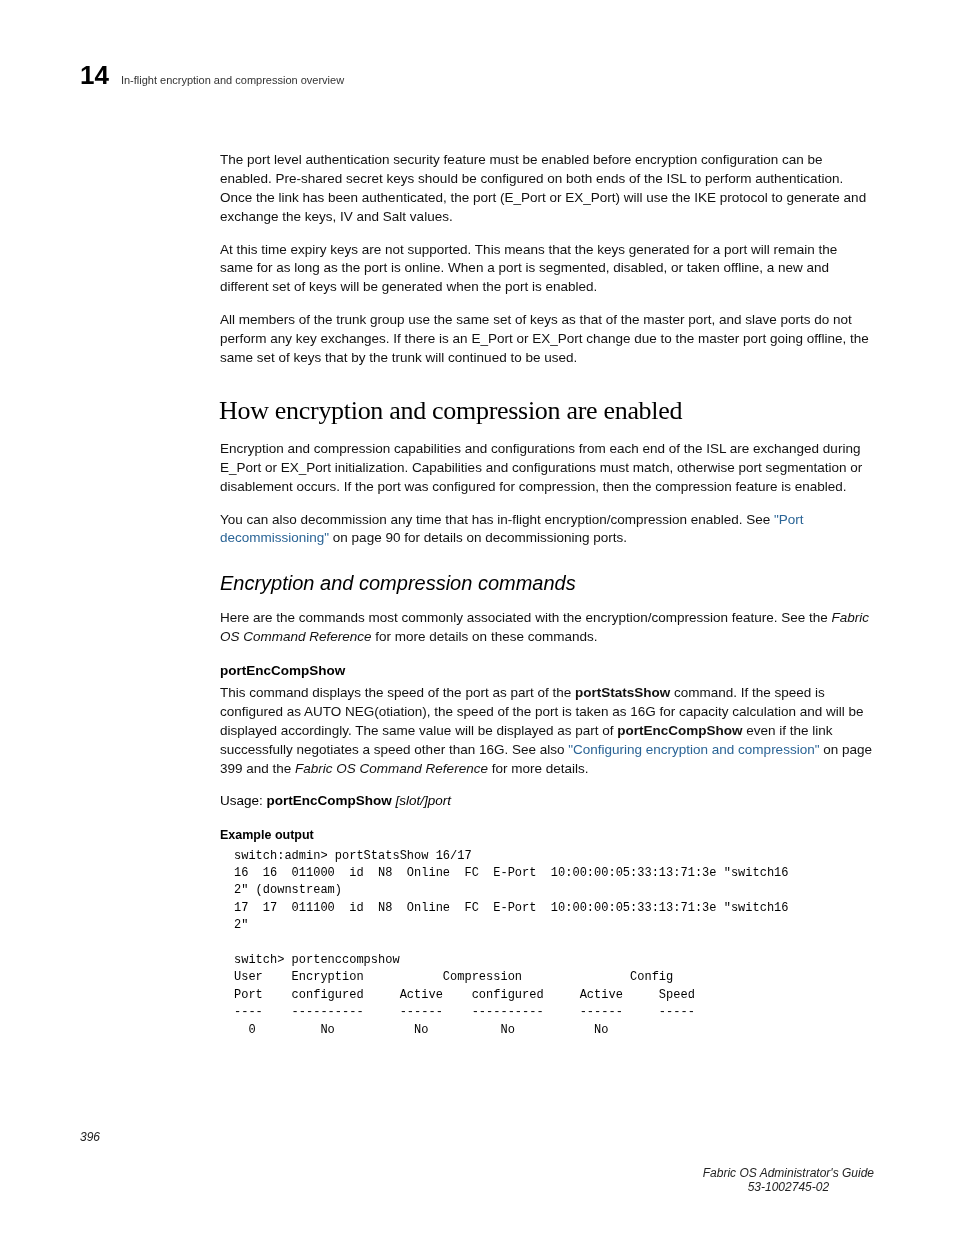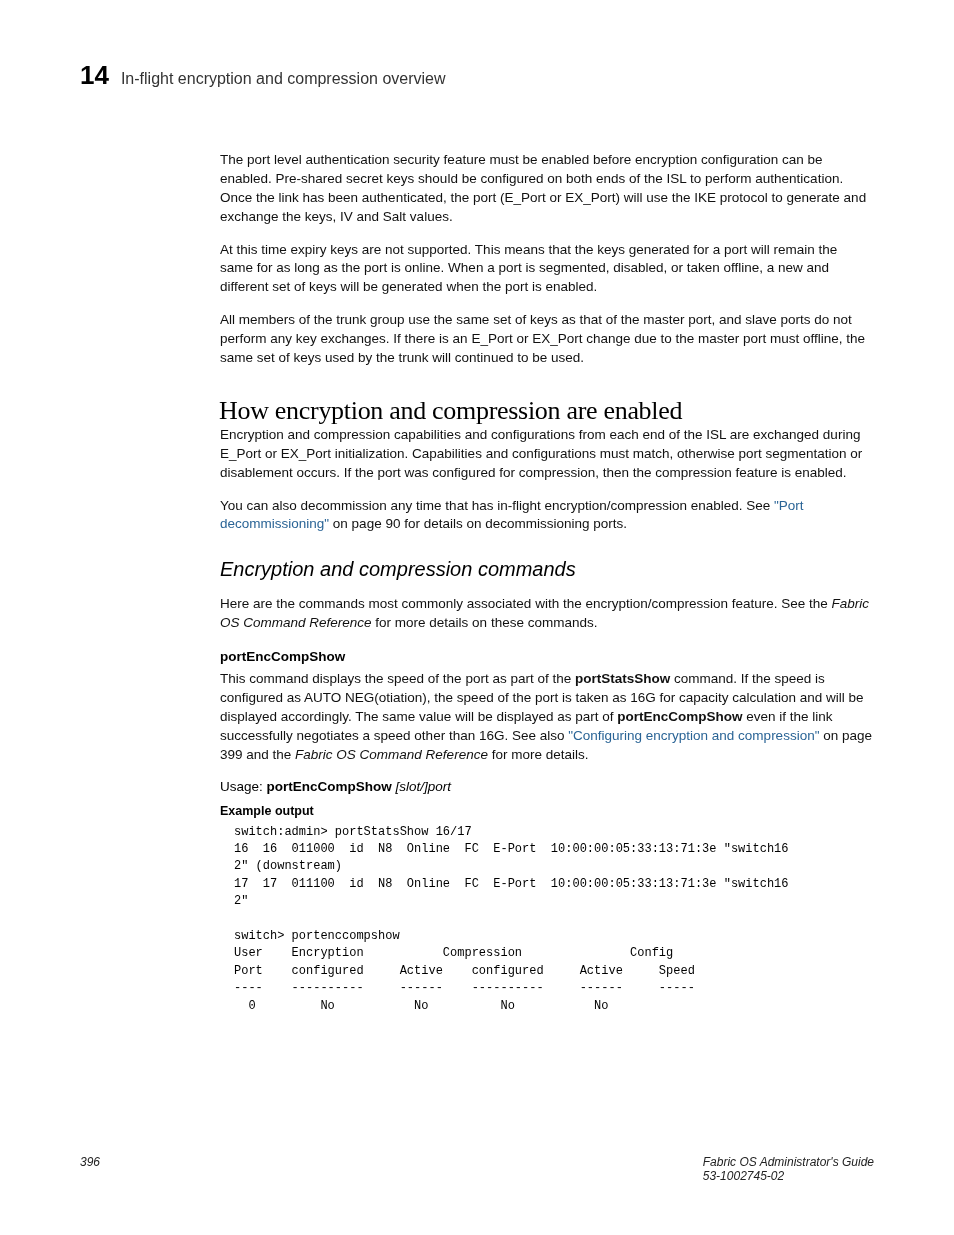--- a/index.html
+++ b/index.html
@@ -18,59 +18,60 @@
       align-items: baseline;
       gap: 12px;
       margin-bottom: 60px;
     }
     .chapter-num {
       font-size: 26px;
       font-weight: bold;
       font-family: Arial, sans-serif;
     }
     .header-title {
-      font-size: 16px;
+      font-size: 11px;
       color: #333;
     }
     .content {
       margin-left: 140px;
       margin-right: 0;
     }
     .para {
       font-size: 13.5px;
       line-height: 1.4;
       margin-bottom: 14px;
       color: #111;
     }
     h2 {
       font-family: Georgia, 'Times New Roman', serif;
       font-weight: normal;
       font-size: 26px;
       margin-top: 28px;
+      margin-bottom: 14px;
       letter-spacing: -0.3px;
       margin-left: -1px;
     }
     h3 {
       font-family: Liberation Sans, sans-serif;
       font-weight: normal;
       font-style: italic;
       font-size: 20px;
       margin-top: 24px;
       margin-bottom: 14px;
     }
     h4 {
       font-size: 13.5px;
       font-weight: bold;
       margin-top: 16px;
       margin-bottom: 6px;
     }
     h5 {
       font-size: 12.5px;
       font-weight: bold;
-      margin-top: 10px;
+      margin-top: 20px;
       margin-bottom: 4px;
     }
     .link {
       color: #2a6496;
     }
     .cmd-bold {
       font-weight: bold;
     }
     .book-ref {
       font-style: italic;
@@ -87,44 +88,44 @@
       font-family: "Courier New", Courier, monospace;
       font-size: 12px;
       line-height: 1.45;
       white-space: pre;
       margin-top: 6px;
       margin-left: 14px;
       color: #000000;
     }
     .footer {
       position: absolute;
-      bottom: 52px;
+      bottom: 41px;
       left: 80px;
       right: 80px;
       display: flex;
       justify-content: space-between;
       font-size: 12px;
       font-style: italic;
       color: #222;
     }
-    .footer-right { text-align: left; }
+    .footer-right { text-align: center; margin-top: 36px; }
   </style>
 </head>
 <body>
 
 <div class="header">
   <span class="chapter-num">14</span>
   <span class="header-title">In-flight encryption and compression overview</span>
 </div>
 
 <div class="content">
 
   <p class="para">The port level authentication security feature must be enabled before encryption configuration can be enabled. Pre-shared secret keys should be configured on both ends of the ISL to perform authentication. Once the link has been authenticated, the port (E_Port or EX_Port) will use the IKE protocol to generate and exchange the keys, IV and Salt values.</p>
   <p class="para">At this time expiry keys are not supported. This means that the keys generated for a port will remain the same for as long as the port is online. When a port is segmented, disabled, or taken offline, a new and different set of keys will be generated when the port is enabled.</p>
-  <p class="para">All members of the trunk group use the same set of keys as that of the master port, and slave ports do not perform any key exchanges. If there is an E_Port or EX_Port change due to the master port must offline, the same set of keys used by the trunk will continued to be used.</p>
+  <p class="para">All members of the trunk group use the same set of keys as that of the master port, and slave ports do not perform any key exchanges. If there is an E_Port or EX_Port change due to the master port going offline, the same set of keys that by the trunk will continued to be used.</p>
 
   <h2>How encryption and compression are enabled</h2>
 
   <p class="para">Encryption and compression capabilities and configurations from each end of the ISL are exchanged during E_Port or EX_Port initialization. Capabilities and configurations must match, otherwise port segmentation or disablement occurs. If the port was configured for compression, then the compression feature is enabled.</p>
   <p class="para">
     <span>You can also decommission any time that has in-flight encryption/compression enabled. See </span><span class="link">"Port decommissioning"</span><span> on page 90 for details on decommissioning ports.</span>
   </p>
 
   <h3>Encryption and compression commands</h3>
 

